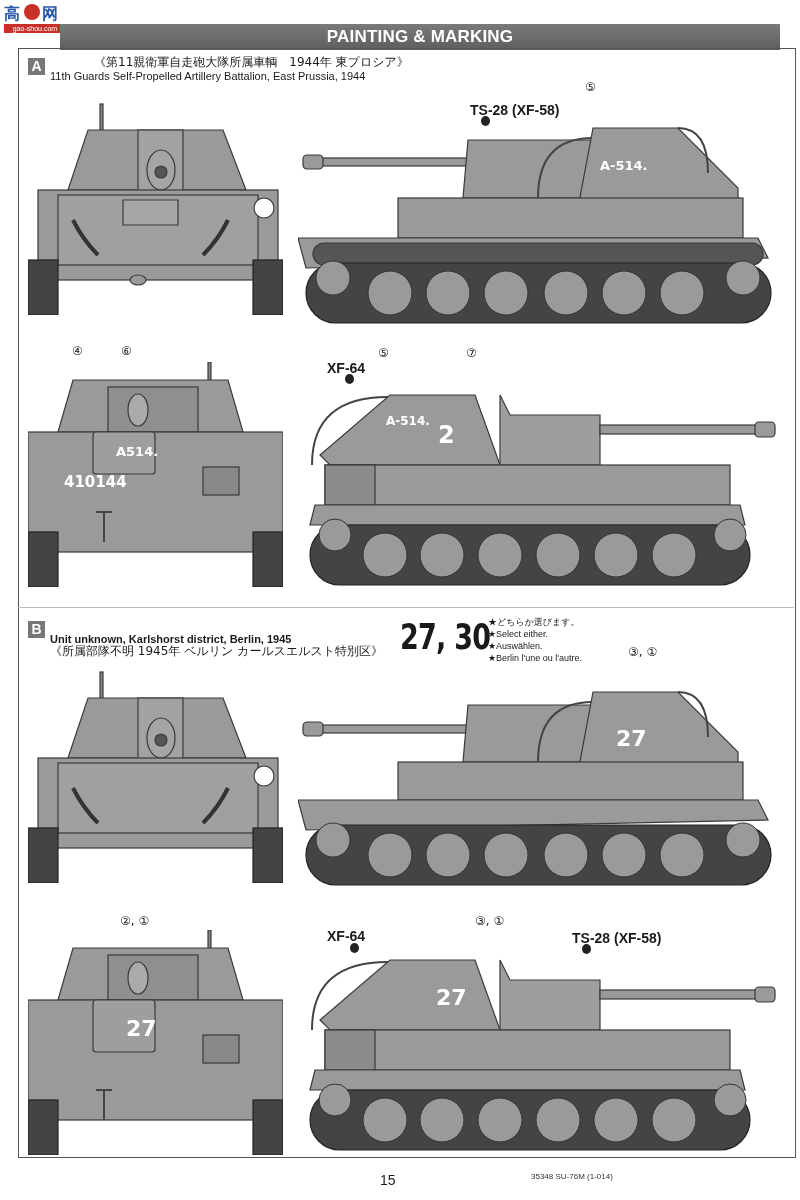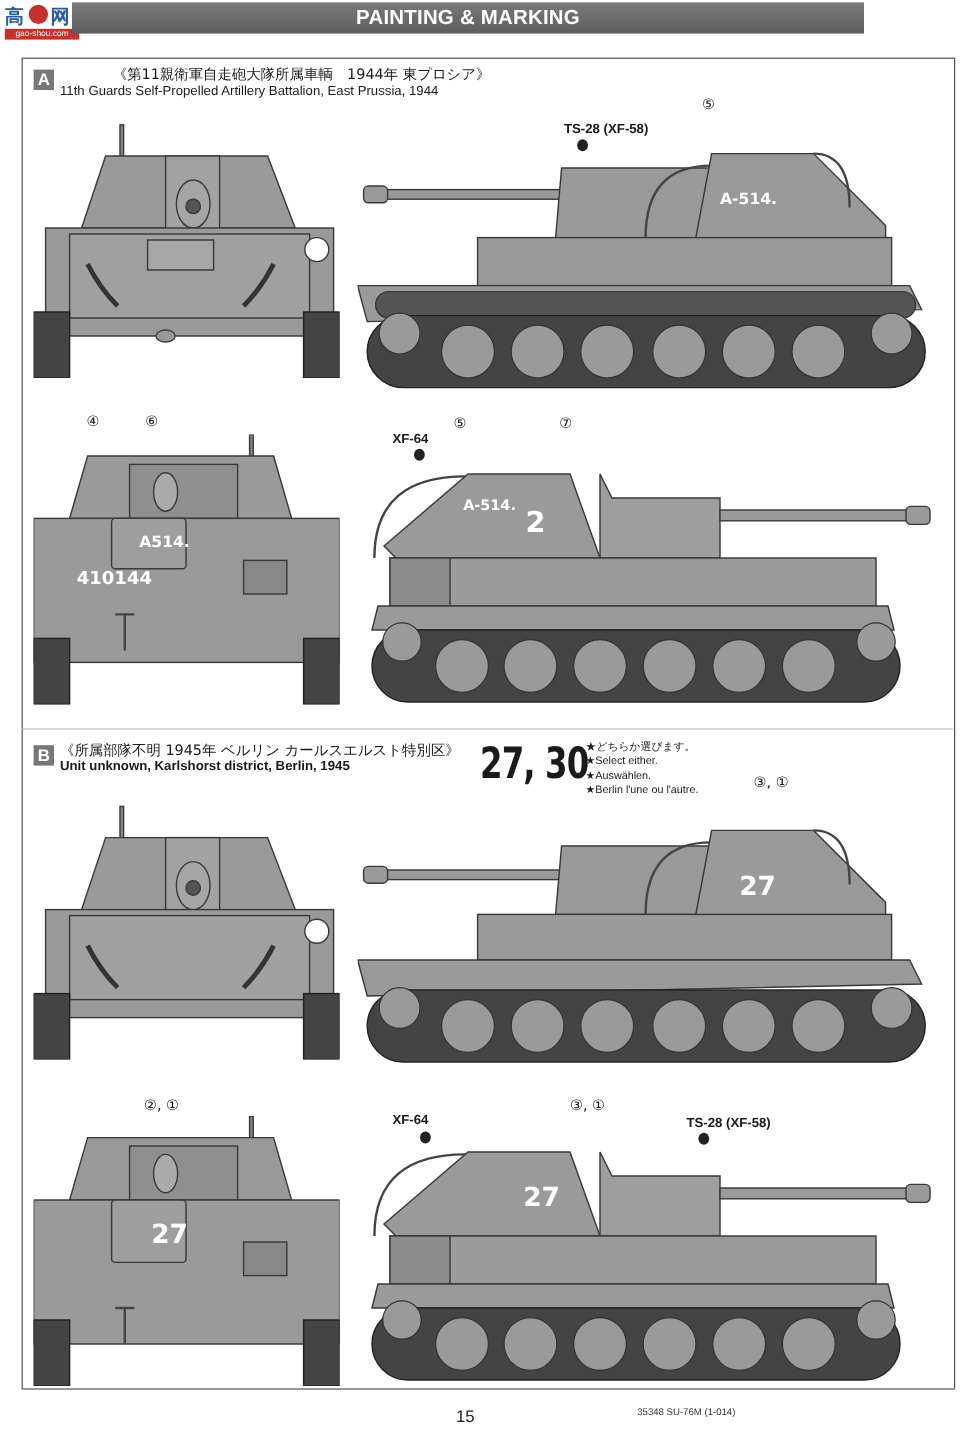--- a/index.html
+++ b/index.html
@@ -1,30 +1,30 @@
 <!DOCTYPE html>
 <html><head>
 <meta charset="utf-8">
 <style>
   html,body{margin:0;padding:0;background:#fff;}
   body{width:800px;height:1200px;position:relative;overflow:hidden;font-family:"Liberation Sans",sans-serif;color:#1a1a1a;}
-  .header-bar{position:absolute;left:60px;top:2px;width:660px;height:26px;background:linear-gradient(#7a7a7a,#5e5e5e);text-decoration:underline;}
+  .header-bar{position:absolute;left:60px;top:24px;width:720px;height:26px;background:linear-gradient(#7a7a7a,#5e5e5e);text-decoration:underline;}
   .header-title{position:absolute;left:0;right:0;top:3px;text-align:center;color:#fff;font-weight:bold;font-size:17px;letter-spacing:0.2px;}
   .logo{position:absolute;left:4px;top:4px;width:60px;height:32px;}
   .logo .l1{position:absolute;left:0;top:0;font-size:16px;color:#2a58a8;font-weight:bold;font-family:"DejaVu Sans",sans-serif;}
   .logo .l2{position:absolute;left:20px;top:0;width:16px;height:16px;border-radius:50%;background:#c8302a;}
   .logo .l3{position:absolute;left:38px;top:0;font-size:16px;color:#2a58a8;font-weight:bold;font-family:"DejaVu Sans",sans-serif;}
   .logo .l4{position:absolute;left:0;top:20px;width:62px;height:9px;background:#c8302a;color:#fff;font-size:7px;line-height:9px;text-align:center;}
   .frame{position:absolute;left:18px;top:48px;width:776px;height:1108px;border:1px solid #555;}
   .divider{position:absolute;left:18px;top:607px;width:776px;height:1px;background:#bbb;}
   .sec-badge{position:absolute;width:17px;height:17px;background:#777;color:#fff;font-weight:bold;font-size:14px;line-height:17px;text-align:center;}
   .sec-jp{position:absolute;font-size:12px;font-family:"DejaVu Sans",sans-serif;}
   .sec-en{position:absolute;font-size:11px;text-align:center;}
   .callout{position:absolute;font-size:12px;font-family:"DejaVu Sans",sans-serif;}
-  .paint-label{position:absolute;font-size:11px;font-weight:bold;}
+  .paint-label{position:absolute;font-size:14px;font-weight:bold;}
   .big-num{position:absolute;left:400px;top:616px;font-size:36px;font-weight:bold;font-family:"DejaVu Sans",sans-serif;transform:scaleX(0.75);transform-origin:left top;letter-spacing:-1px;}
   .notes{position:absolute;left:488px;top:616px;font-size:9px;line-height:12px;}
   .page-num{position:absolute;left:380px;top:1172px;font-size:14px;font-weight:normal;}
   .wm{position:absolute;left:540px;top:1166px;font-size:15px;color:#c04050;opacity:0.75;margin-top:39px;}
   .wm-code{position:absolute;left:531px;top:1172px;font-size:8px;color:#333;}
   svg{position:absolute;}
   .mark{fill:#fff;font-family:"DejaVu Sans",sans-serif;font-weight:bold;}
 </style>
 </head>
 <body>
@@ -137,21 +137,21 @@
     <circle cx="258" cy="170" r="22"></circle>
     <circle cx="316" cy="170" r="22"></circle>
     <circle cx="374" cy="170" r="22"></circle>
     <circle cx="430" cy="150" r="16"></circle>
   </g>
   <text class="mark" x="86" y="40" font-size="12">A-514.</text>
   <text class="mark" x="138" y="58" font-size="24">2</text>
 </svg>
 
 <div class="sec-badge" style="left:28px;top:621px;">B</div>
-<div class="sec-jp" style="left:50px;top:617px;">《所属部隊不明 1945年 ベルリン カールスエルスト特別区》</div>
+<div class="sec-jp" style="left:50px;top:643px;">《所属部隊不明 1945年 ベルリン カールスエルスト特別区》</div>
 <div class="sec-en" style="left:50px;top:633px;font-weight:bold;">Unit unknown, Karlshorst district, Berlin, 1945</div>
 <div class="big-num">27, 30</div>
 <div class="notes">
   <div>★どちらか選びます。</div>
   <div>★Select either.</div>
   <div>★Auswählen.</div>
   <div>★Berlin l'une ou l'autre.</div>
 </div>
 
 <svg style="left:28px;top:668px;" width="255" height="215" viewBox="0 0 255 215">

